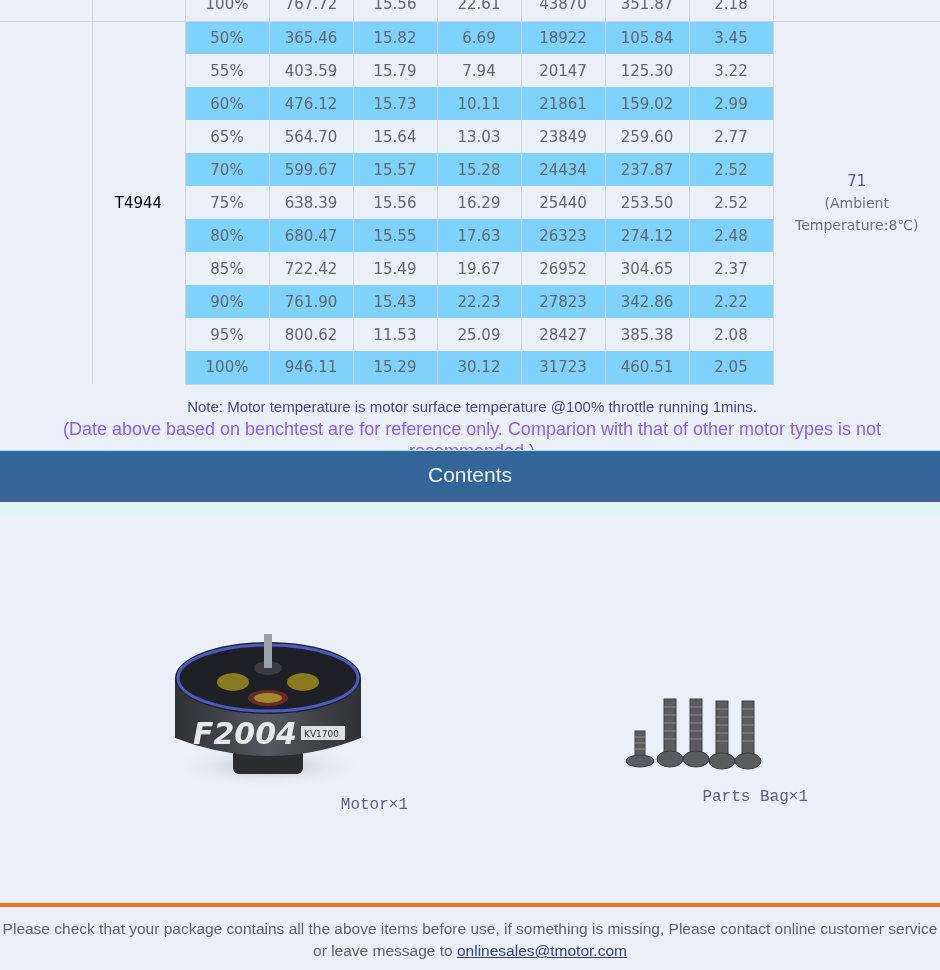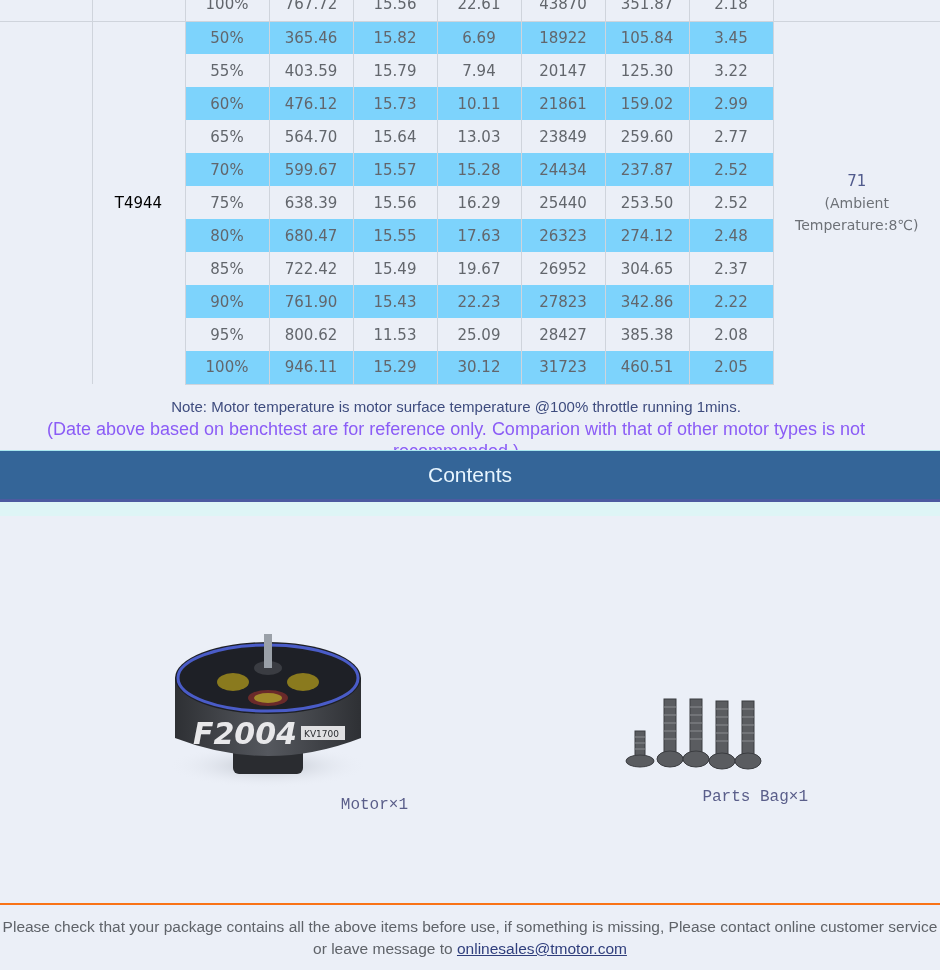--- a/index.html
+++ b/index.html
@@ -12,37 +12,37 @@
     .spec-table td.first-col { border-left: none; }
     .spec-table tr.alt td.val { background: #7dd3fc; }
     .spec-table tr td.val { background: #ebeff7; }
     .spec-table tr.group-sep td { border-top: 1px solid #cfd4dc; }
     .spec-table tr.last-row td { border-bottom: 1px solid #cfd4dc; }
     .spec-table td.model { color: #000000; font-size: 15px; }
     .spec-table td.temp { font-size: 14px; line-height: 22px; color: #6d7177; }
     .spec-table td.temp .temp-val { color: #505a8c; font-size: 15px; display: block; }
     .spec-table td.temp .temp-note { display: block; }
 
-    .note { position: absolute; left: 0; top: 396px; width: 912px; text-align: center; font-family: "Liberation Sans", sans-serif; }
+    .note { position: absolute; left: 16px; top: 396px; width: 912px; text-align: center; font-family: "Liberation Sans", sans-serif; }
     .note .line1 { color: #3e4c7e; font-size: 15px; line-height: 22px; }
     .note .line2 { color: #8b5cf6; font-size: 18px; line-height: 22px; }
 
     .section-bar { position: absolute; left: 0; top: 450px; width: 940px; height: 52px; background: #346598; border-top: 1px solid #a8e6ee; border-bottom: 3px solid #4c5aa0; display: flex; align-items: center; justify-content: center; text-align: center; }
     .section-bar .title { color: #e8f6ff; font-size: 21px; font-family: "Liberation Sans", sans-serif; }
     .section-under { position: absolute; left: 0; top: 502px; width: 940px; height: 14px; background: #def5f6; }
 
     .items { position: absolute; left: 8px; top: 516px; width: 940px; height: 388px; }
     .item { position: absolute; text-align: center; }
     .item .label { color: #5a5e8a; font-size: 16px; font-family: Liberation Mono, monospace; text-align: right; }
     .item-motor { left: 120px; top: 100px; width: 280px; }
     .item-parts { left: 580px; top: 175px; width: 220px; }
     .motor-pic { width: 210px; height: 180px; margin: 0 auto; position: relative; }
     .parts-pic { width: 150px; height: 85px; margin: 0 auto; position: relative; }
 
-    .footer { position: absolute; left: 0; top: 903px; width: 940px; height: 67px; border-top: 2px solid #f97316; text-align: center; padding-top: 11px; font-family: "Liberation Sans", sans-serif; font-size: 15.5px; line-height: 22px; color: #5f6369; }
+    .footer { position: absolute; left: 0; top: 903px; width: 940px; height: 67px; border-top: 4px solid #f97316; text-align: center; padding-top: 11px; font-family: "Liberation Sans", sans-serif; font-size: 15.5px; line-height: 22px; color: #5f6369; }
     .footer a { color: #2f3e7c; text-decoration: underline; }
   </style>
 </head>
 <body>
 
 <table class="spec-table">
   <colgroup>
     <col style="width:92px">
       <col style="width:93px">
       <col style="width:84px">

